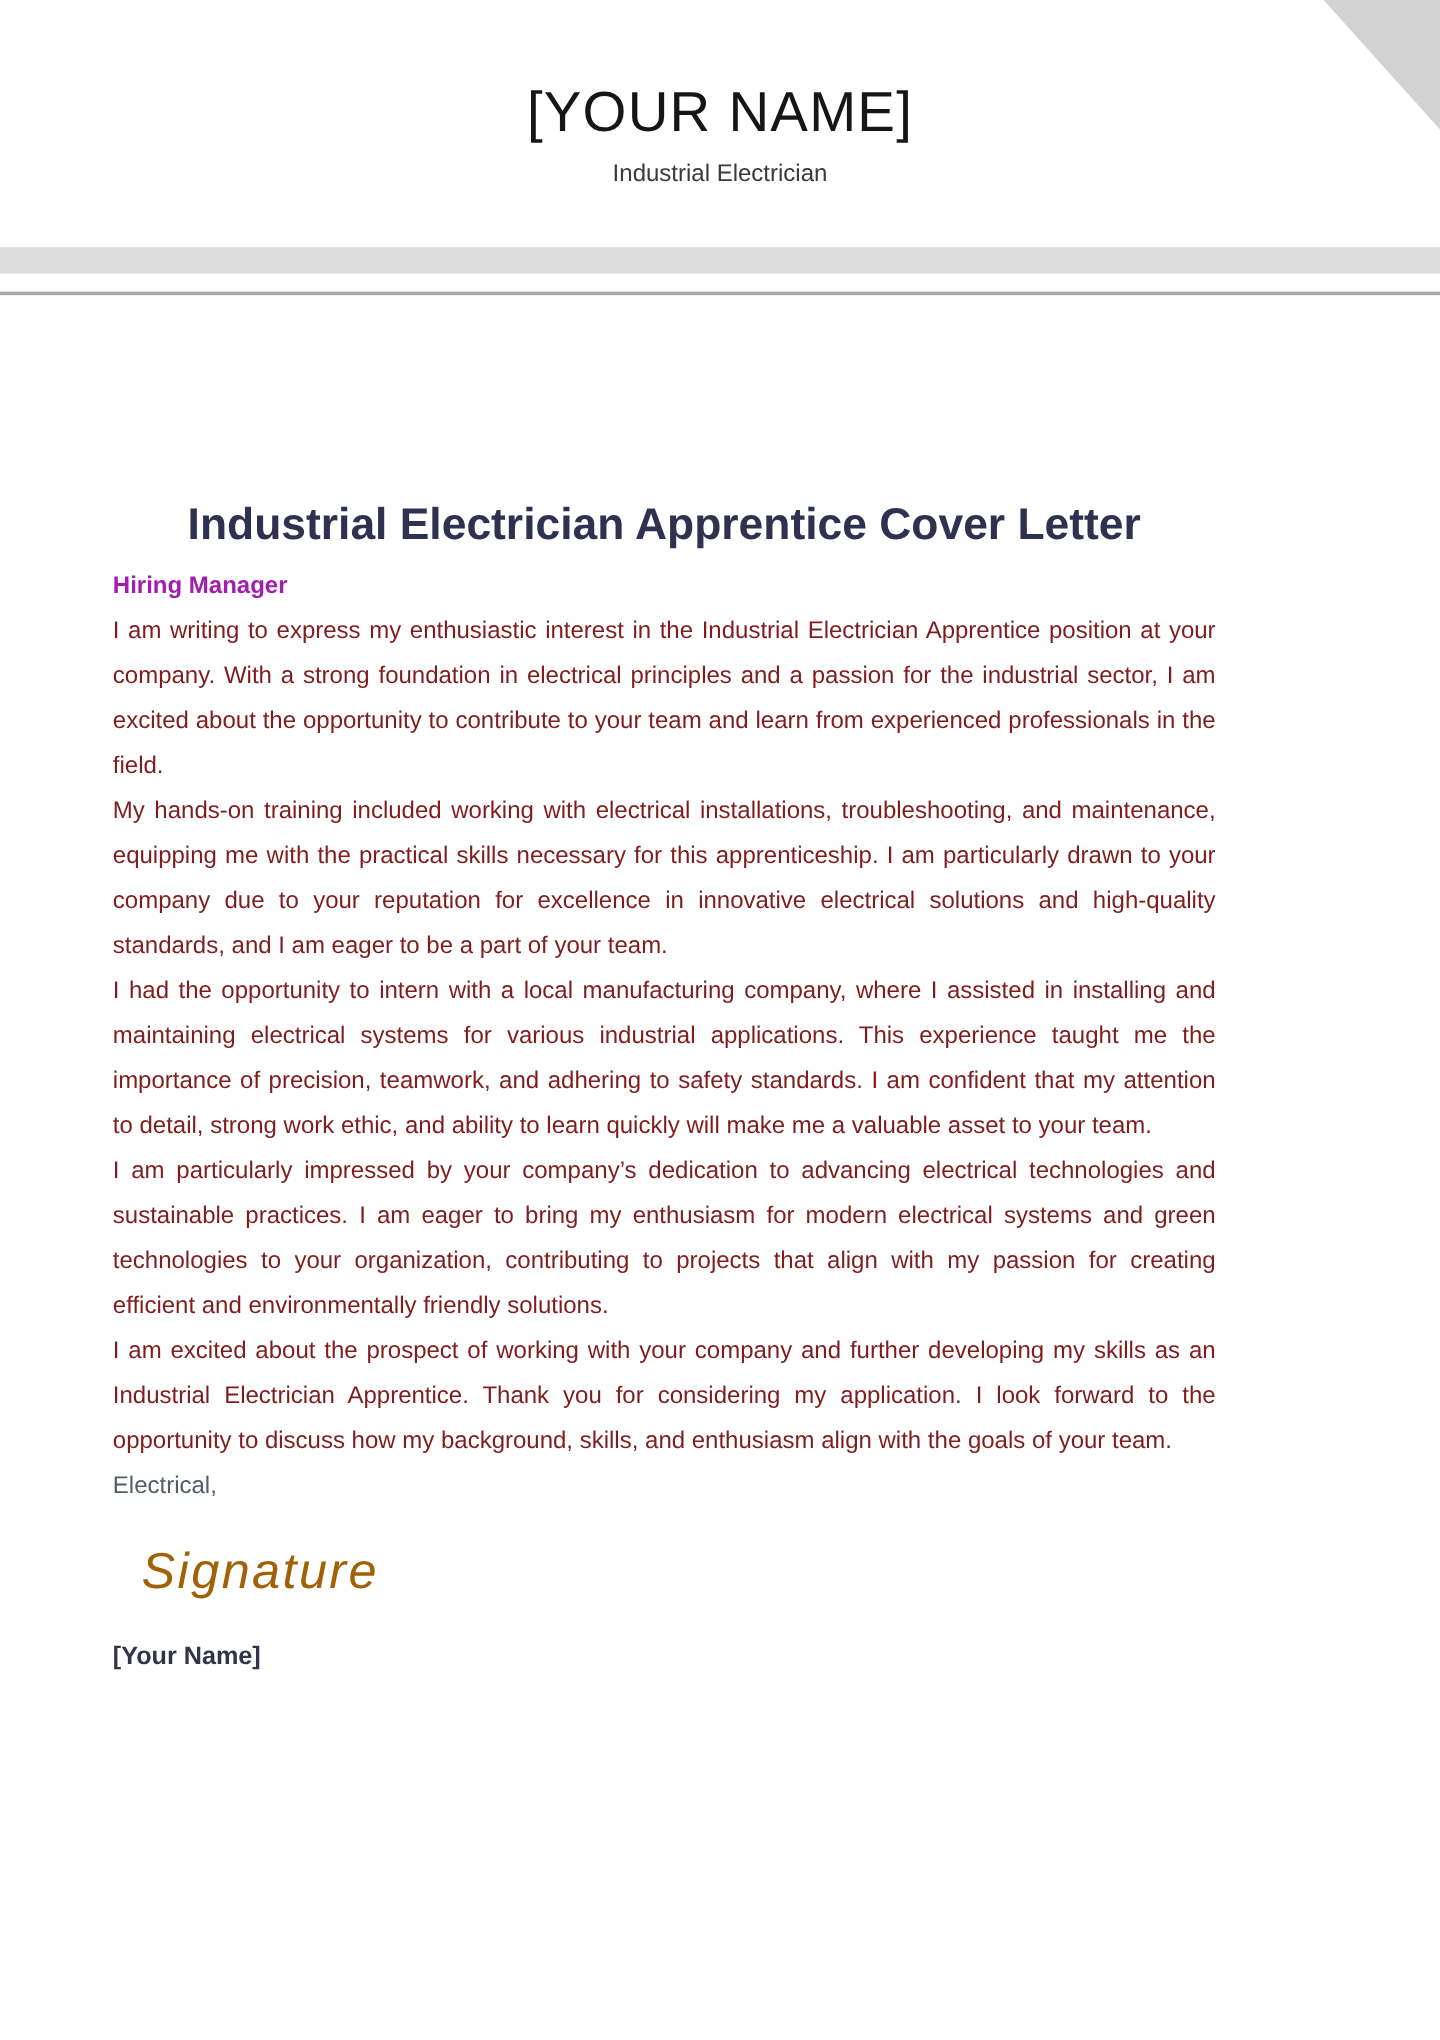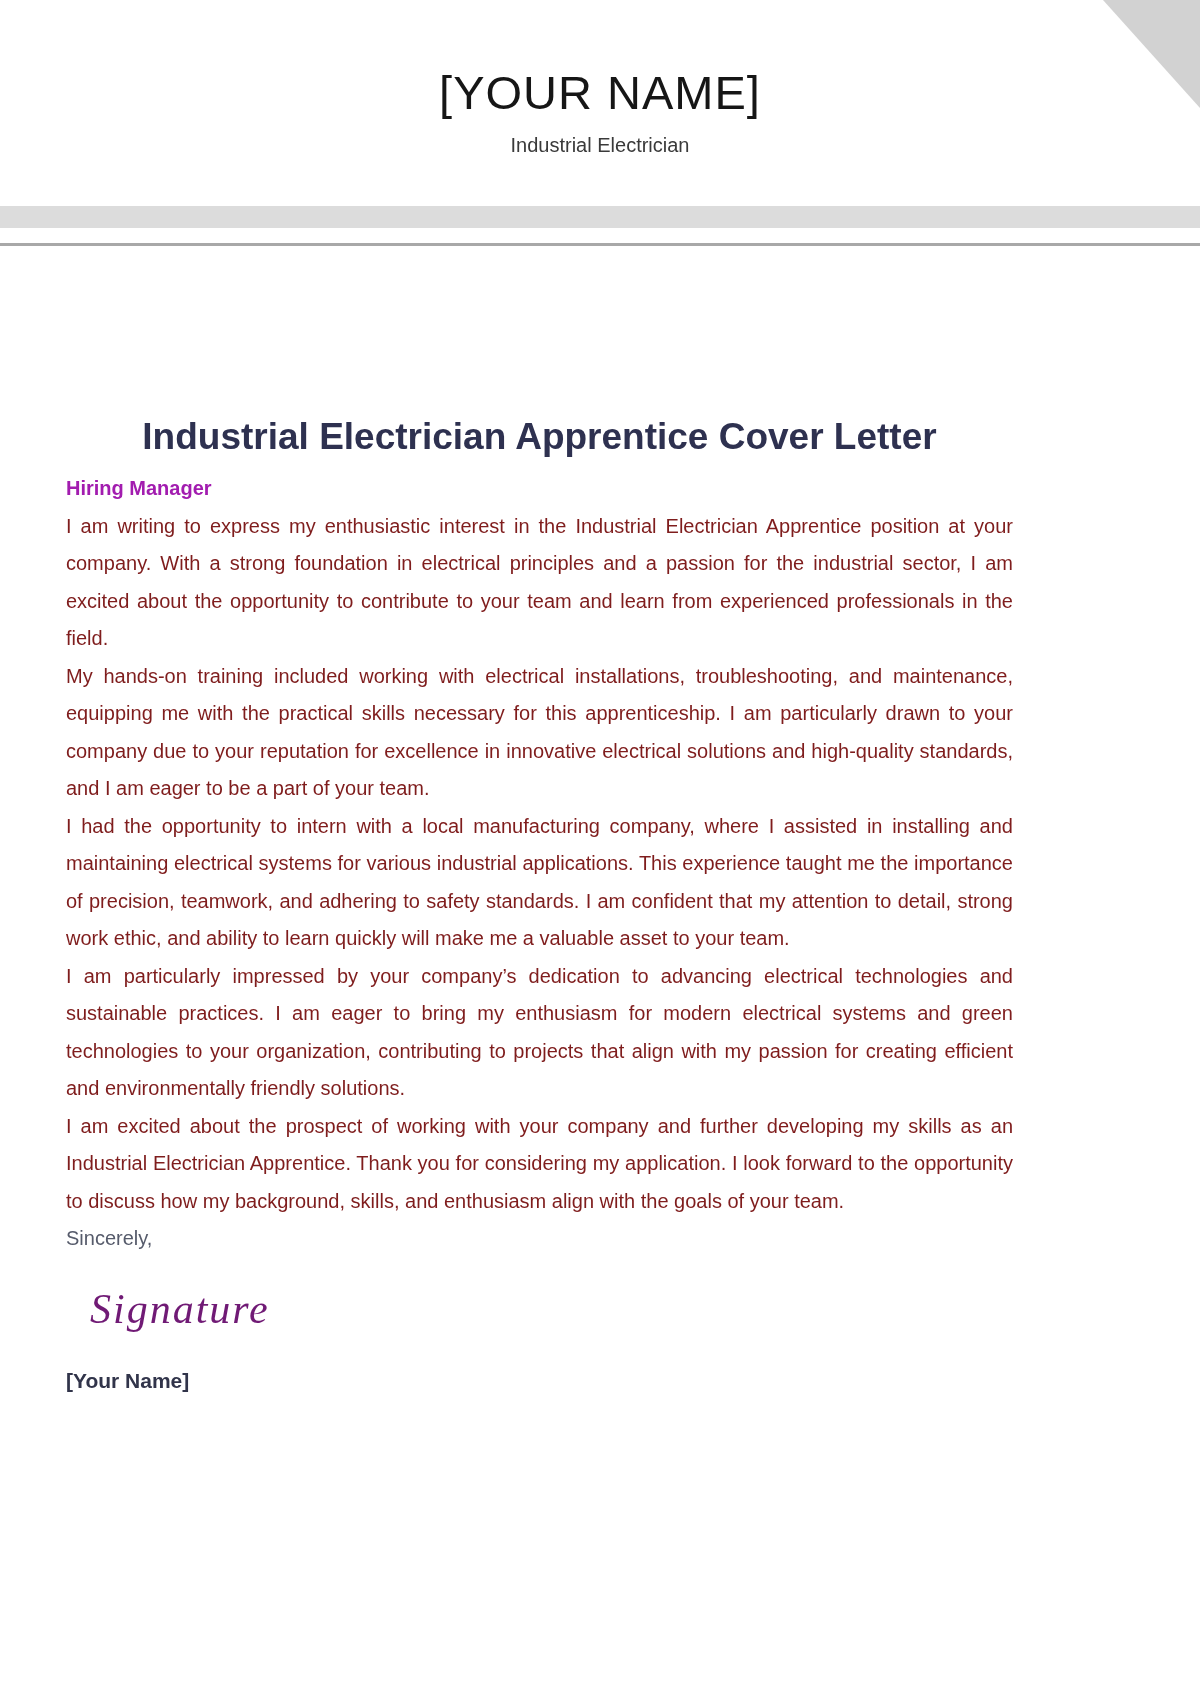--- a/index.html
+++ b/index.html
@@ -52,21 +52,21 @@
   }
   .bar-dark {
     margin-top: 15px;
     width: 100%;
     height: 3px;
     background: #a8a8a8;
   }
 
   
   .letter {
-    padding-left: 66px;
+    padding-left: 94px;
     width: 1013px; 
   }
   .letter-title {
     margin-top: 168px;
     text-align: center;
     font-size: 37px;
     line-height: 46px;
     font-weight: 700;
     color: #2e3150;
     margin-bottom: 10px;
@@ -93,25 +93,25 @@
     text-align: justify;
   }
   .closing {
     font-size: 20px;
     line-height: 37.5px;
     color: #565b6b;
   }
   .signature-script {
     margin-top: 26px;
     margin-left: 24px;
-    font-family: Liberation Serif, serif;
+    font-family: Liberation Sans, sans-serif;
     font-style: italic;
     font-size: 42px;
     line-height: 50px;
-    color: #701a75;
+    color: #a16207;
     letter-spacing: 2px;
   }
   .signer-name {
     margin-top: 34px;
     font-size: 21px;
     line-height: 26px;
     font-weight: 700;
     color: #31344a;
   }
 </style>
@@ -135,18 +135,18 @@
     <div class="recipient-line">Hiring Manager</div>
   </div>
 
 
   <div class="letter-paragraph">I am writing to express my enthusiastic interest in the Industrial Electrician Apprentice position at your company. With a strong foundation in electrical principles and a passion for the industrial sector, I am excited about the opportunity to contribute to your team and learn from experienced professionals in the field.</div>
   <div class="letter-paragraph">My hands-on training included working with electrical installations, troubleshooting, and maintenance, equipping me with the practical skills necessary for this apprenticeship. I am particularly drawn to your company due to your reputation for excellence in innovative electrical solutions and high-quality standards, and I am eager to be a part of your team.</div>
   <div class="letter-paragraph">I had the opportunity to intern with a local manufacturing company, where I assisted in installing and maintaining electrical systems for various industrial applications. This experience taught me the importance of precision, teamwork, and adhering to safety standards. I am confident that my attention to detail, strong work ethic, and ability to learn quickly will make me a valuable asset to your team.</div>
   <div class="letter-paragraph">I am particularly impressed by your company’s dedication to advancing electrical technologies and sustainable practices. I am eager to bring my enthusiasm for modern electrical systems and green technologies to your organization, contributing to projects that align with my passion for creating efficient and environmentally friendly solutions.</div>
   <div class="letter-paragraph">I am excited about the prospect of working with your company and further developing my skills as an Industrial Electrician Apprentice. Thank you for considering my application. I look forward to the opportunity to discuss how my background, skills, and enthusiasm align with the goals of your team.</div>
 
-  <div class="closing">Sincerely,</div>
+  <div class="closing">Electrical,</div>
 
   <div class="signature-script">Signature</div>
 
   <div class="signer-name">[Your Name]</div>
 </div>
 
 </body></html>

